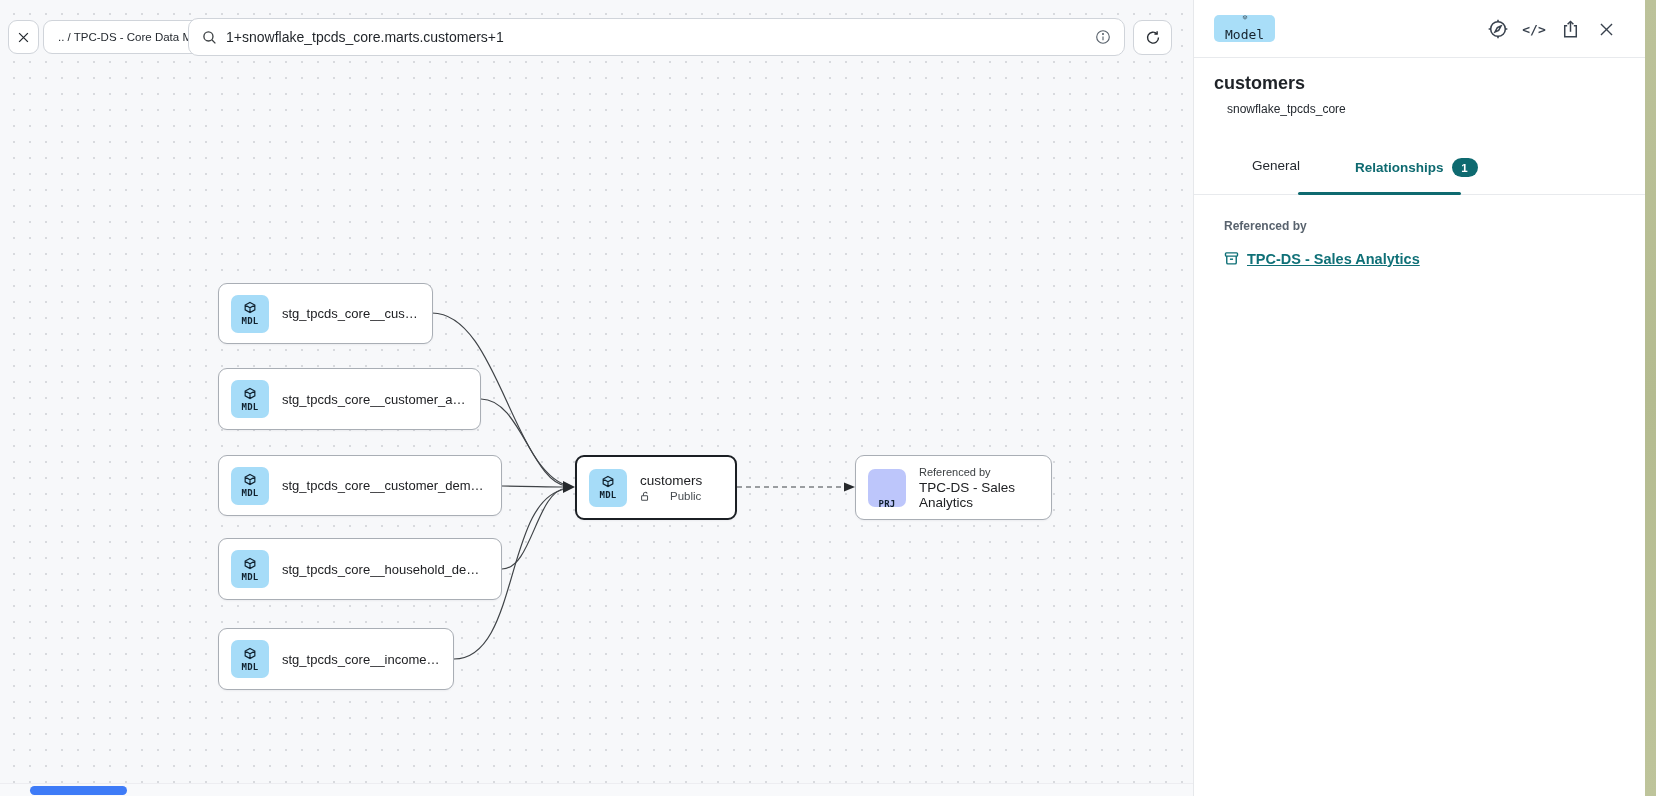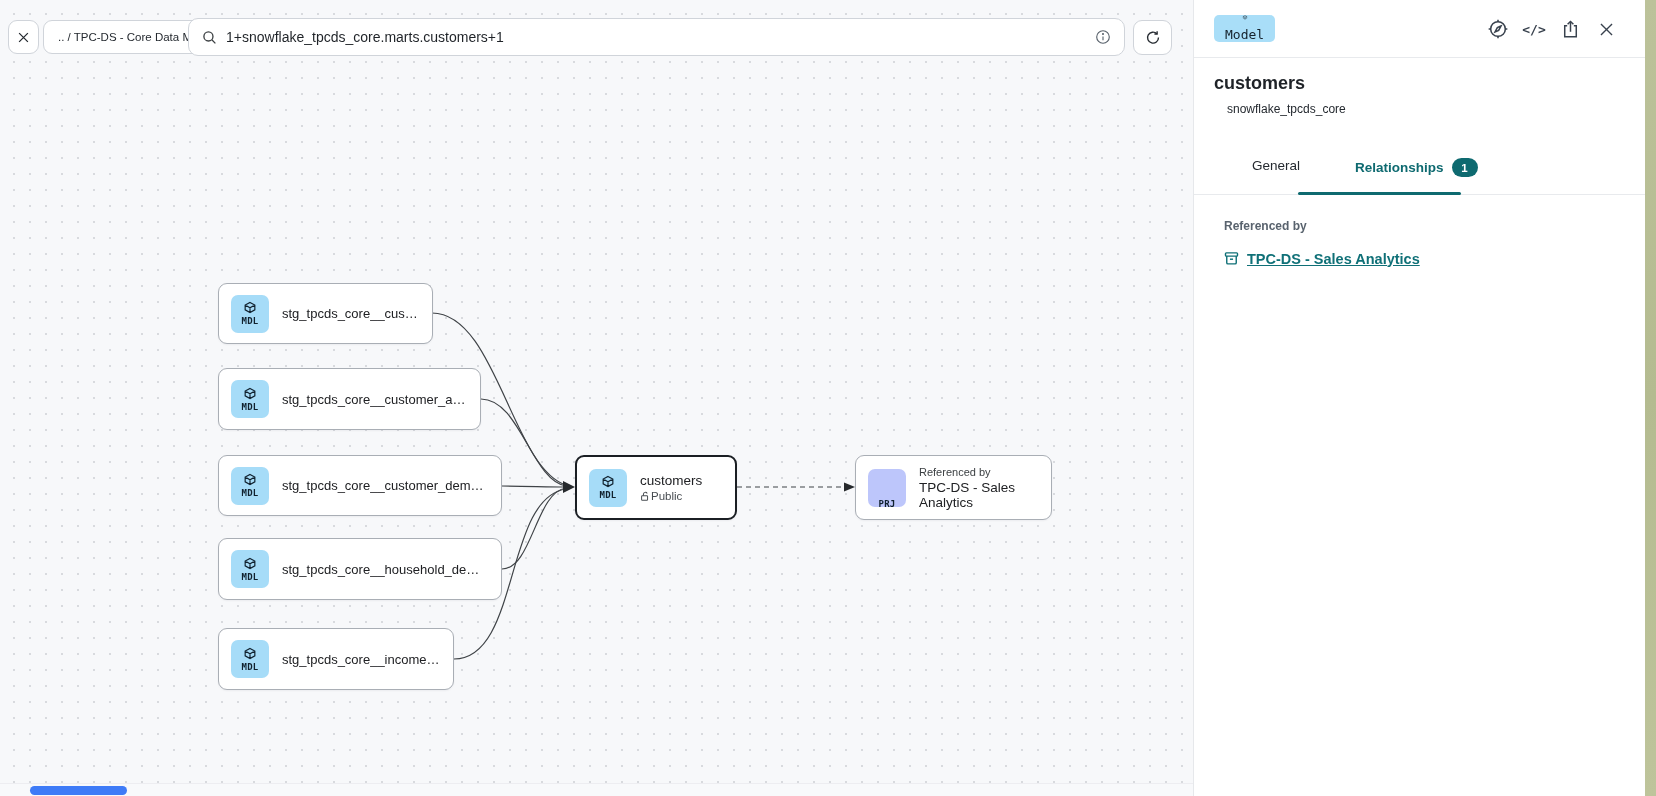--- a/index.html
+++ b/index.html
@@ -45,21 +45,21 @@
   .node-icon {
     width: 38px; height: 38px; border-radius: 7px; flex: 0 0 auto;
     display: flex; flex-direction: column; align-items: center; justify-content: center; gap: 1px;
   }
   .node-icon.mdl { background: #a6dcf8; }
   .node-icon.prj { background: #bdc6fb; gap: 33px; }
   .node-icon .kind { font-family: "DejaVu Sans Mono", monospace; font-size: 9px; font-weight: bold; color: #10212e; letter-spacing: .3px; }
   .node-label { margin-left: 13px; font-size: 13px; color: #202124; white-space: nowrap; overflow: hidden; text-overflow: ellipsis; }
   .node-text { margin-left: 13px; display: flex; flex-direction: column; gap: 2px; }
   .node-title { font-size: 13.5px; color: #202124; }
-  .node-sub { display: flex; align-items: center; gap: 0; font-size: 11.5px; color: #474c51; }
+  .node-sub { display: flex; align-items: center; gap: 19px; font-size: 11.5px; color: #474c51; }
   .node-caption { font-size: 11px; color: #3c4043; }
 
   
   #hscroll-track { position: absolute; left: 0; top: 783px; width: 1193px; height: 13px; background: #f8f9fb; border-top: 1px solid #ededf1; }
   #hscroll-thumb { position: absolute; left: 30px; top: 2px; width: 97px; height: 9px; border-radius: 5px; background: #3e7bf7; }
 
   
   #panel { position: absolute; left: 1193px; top: 0; width: 452px; height: 796px; background: #ffffff; border-left: 1px solid #e6e8eb; }
   #edge-strip { position: absolute; left: 1645px; top: 0; width: 11px; height: 796px;
     background: linear-gradient(180deg, #bcc29a 0%, #b4bb90 50%, #bec49b 100%); }

